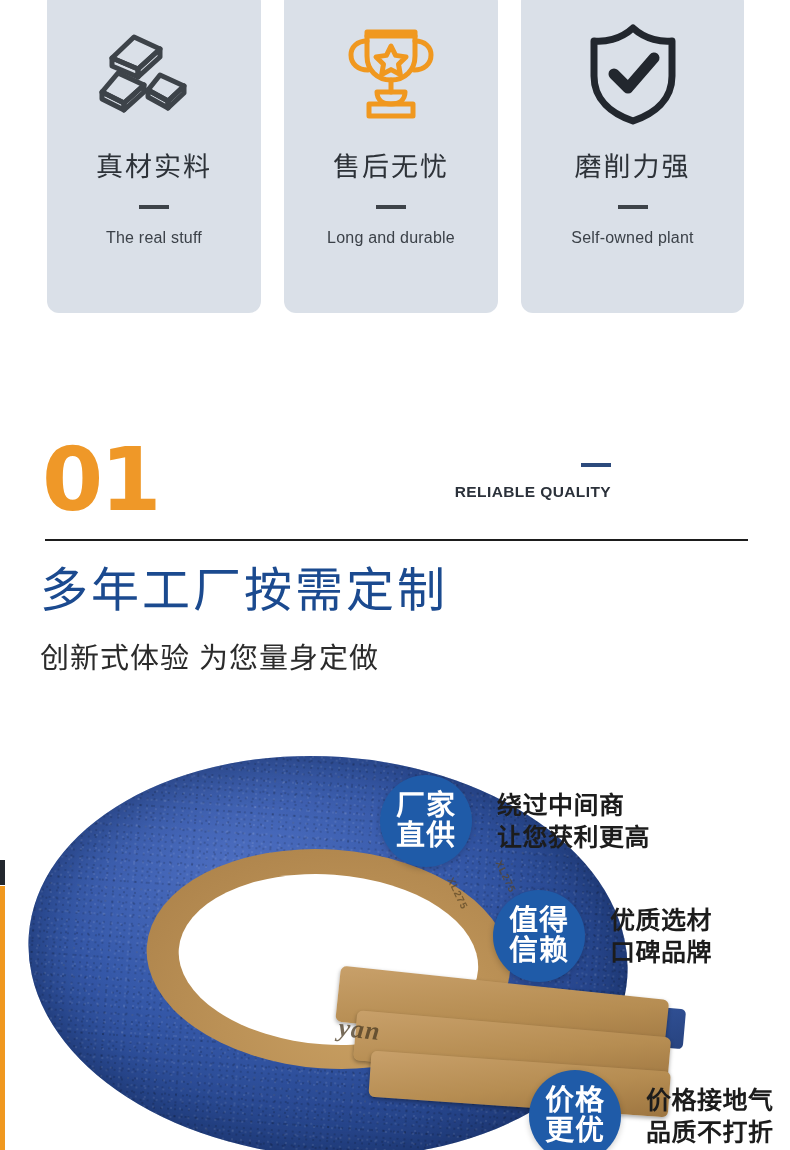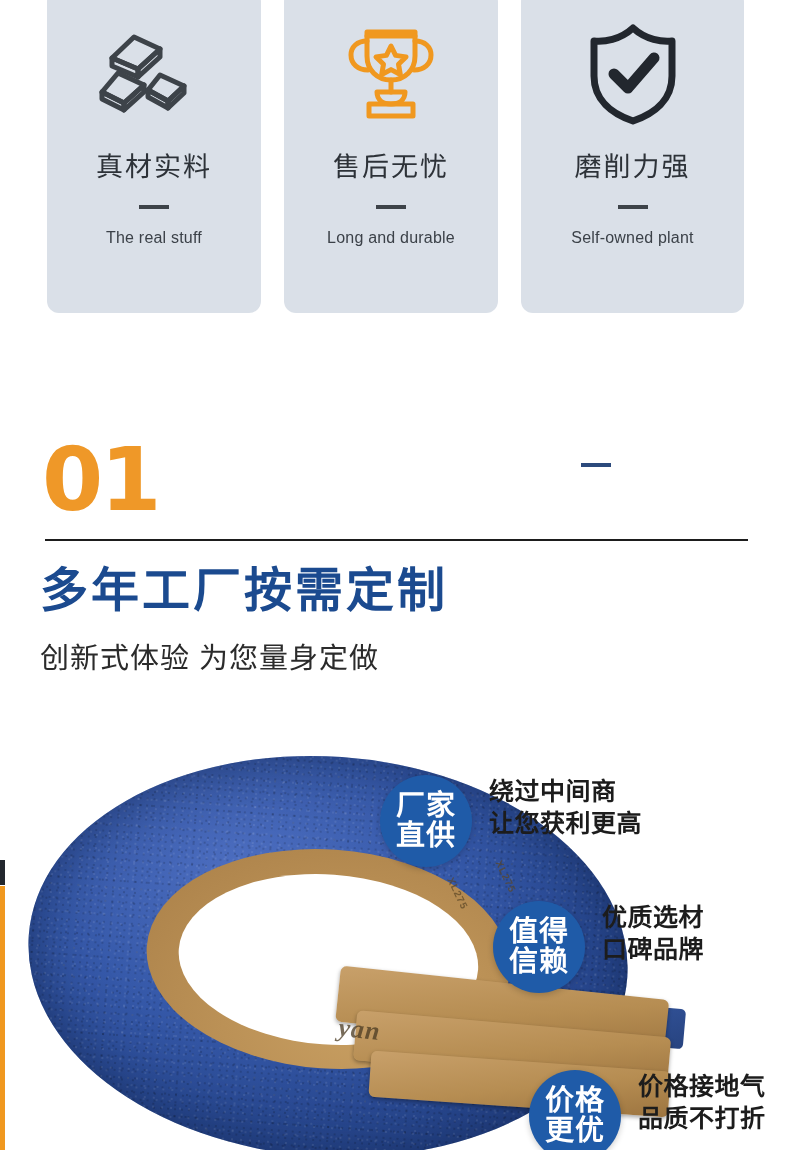--- a/index.html
+++ b/index.html
@@ -43,21 +43,21 @@
     position:absolute; right:44px; top:42px;
     text-align:right; color:#2b313a;
     font-size:15.5px; font-weight:700; letter-spacing:.4px; line-height:1.35;
   }
   .sec-dash { position:absolute; right:44px; top:23px; width:30px; height:4px; background:#2c4a7c; }
   .sec-rule { position:absolute; left:45px; top:99px; width:703px; height:2px; background:#1d1d1d; }
 
   
   .headline {
     position:absolute; left:40px; top:566px;
-    font-size:48px; font-weight:700; color:#1b4a8f;
+    font-size:48px; font-weight:400; color:#1b4a8f;
     letter-spacing:3px; line-height:1.05;
   }
   .subhead {
     position:absolute; left:40px; top:643px;
     font-size:29px; font-weight:400; color:#2b2b2b;
     letter-spacing:1px; line-height:1.1;
   }
 
   
   .photo { position:absolute; left:0; top:700px; width:790px; height:450px; overflow:hidden; background:#fff; }
@@ -118,21 +118,21 @@
     font-size:26px; font-weight:700; font-style:italic; color:#4a3a22;
     transform:rotate(14deg); opacity:.75; letter-spacing:1px;
     font-family:"Liberation Serif",serif;
   }
   .codemark {
     position:absolute; font-size:10px; color:#5a4626; opacity:.7;
     transform:rotate(72deg); letter-spacing:1px; font-weight:700;
   }
 
   
-  .badge-grp { position:absolute; display:flex; align-items:flex-start; }
+  .badge-grp { position:absolute; display:flex; align-items:center;gap:8px; }
   .badge-circle {
     width:92px; height:92px; border-radius:50%;
     background:#1f5ba8;
     display:flex; flex-direction:column; align-items:center; justify-content:center;
     color:#ffffff; font-size:29px; font-weight:700; line-height:1.03;
     letter-spacing:1px; flex:0 0 auto;
     box-shadow:0 2px 6px rgba(0,0,0,.20);
   }
   .badge-text {
     margin-left:17px; color:#1c1c1c;
@@ -198,20 +198,21 @@
       <div class="card-rule"></div>
       <div class="card-sub">Self-owned plant</div>
     </div>
 
   </div>
 
   <div class="sec-head">
     <div class="sec-num">01</div>
     <div class="sec-dash"></div>
     <div class="sec-en">
+      <div>RELIABLE QUALITY</div>
     </div>
     <div class="sec-rule"></div>
   </div>
 
   <div class="headline">多年工厂按需定制</div>
   <div class="subhead">创新式体验 为您量身定做</div>
 
   <div class="photo">
 
     <div class="edge-dark"></div>
@@ -237,21 +238,21 @@
       <div class="badge-circle">
         <span>厂家</span>
         <span>直供</span>
       </div>
       <div class="badge-text">
         <div>绕过中间商</div>
         <div>让您获利更高</div>
       </div>
     </div>
 
-    <div class="badge-grp bg1" style="left:493px; top:201px;">
+    <div class="badge-grp bg1" style="left:493px; top:190px;">
       <div class="badge-circle">
         <span>值得</span>
         <span>信赖</span>
       </div>
       <div class="badge-text">
         <div>优质选材</div>
         <div>口碑品牌</div>
       </div>
     </div>
 

